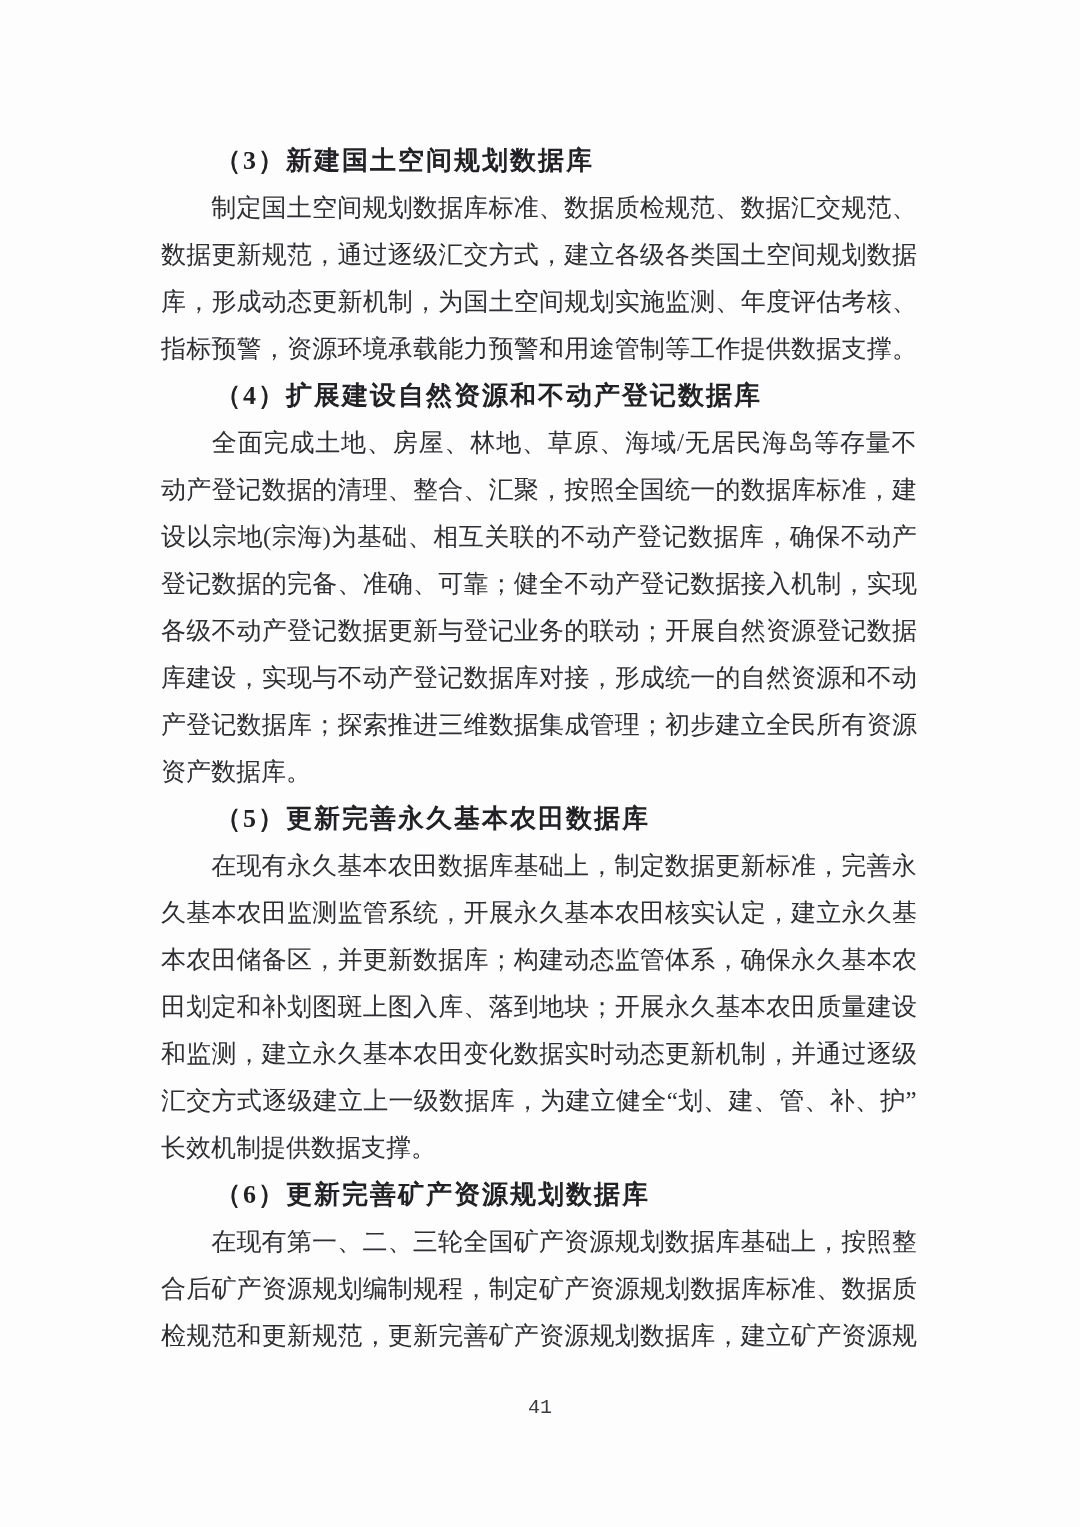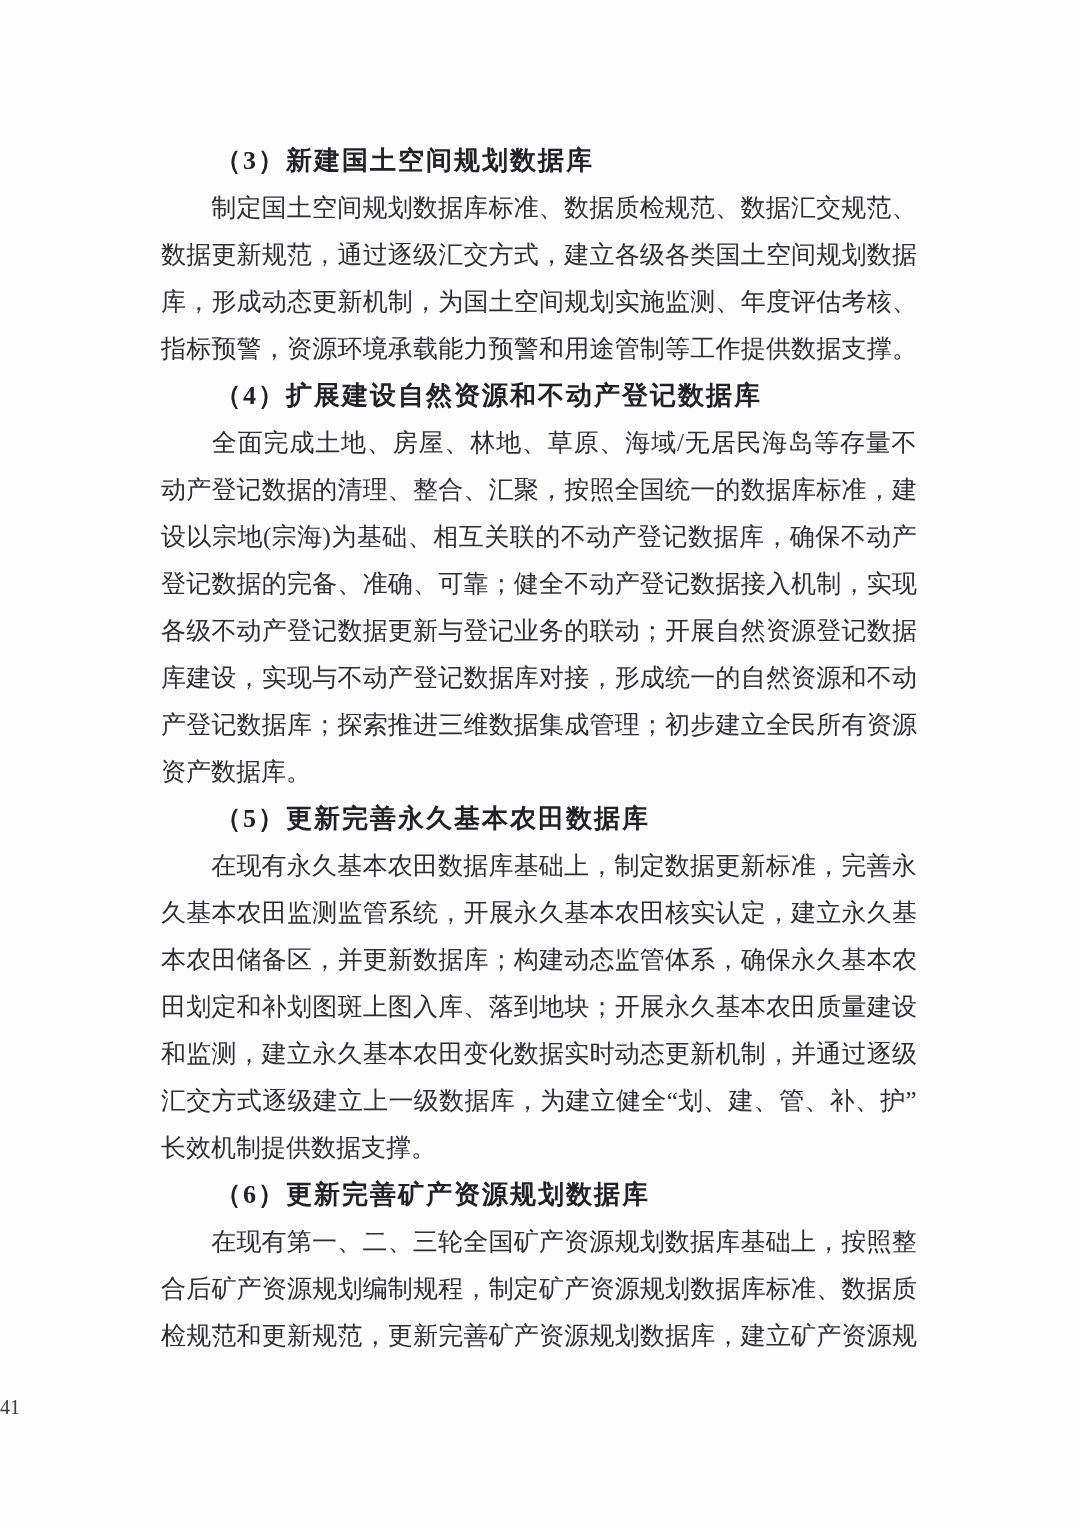--- a/index.html
+++ b/index.html
@@ -44,24 +44,24 @@
     color: #222226;
   }
   .line.heading .indent {
     flex: 0 0 52px;
   }
   .page-number {
     position: absolute;
     left: 0;
     top: 1396px;
     width: 100%;
-    text-align: left;
+    text-align: center;
     font-size: 20px;
     color: #3a3a40;
-    font-family: Liberation Serif, serif;
+    font-family: Liberation Mono, monospace;
   }
 </style>
 </head>
 <body>
 
 <div class="page" style="background: rgb(253, 253, 253); color: rgb(46, 46, 51);">
   <div id="content">
       <section>
         <div class="line heading" style="color: rgb(34, 34, 38);">
           <span class="indent"></span>

